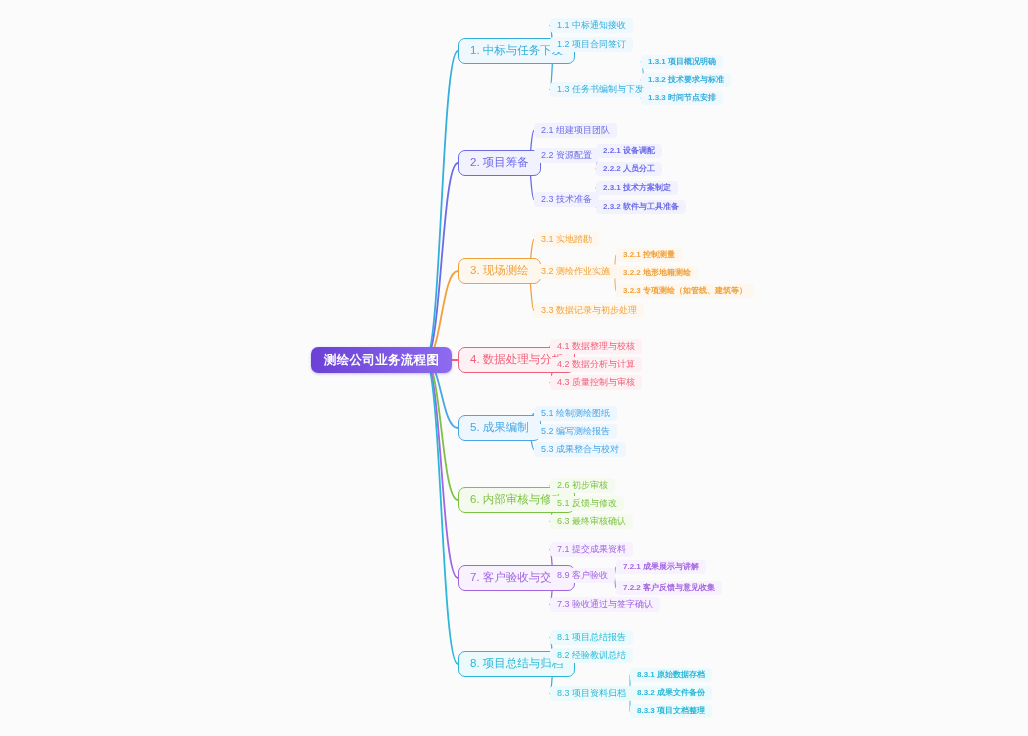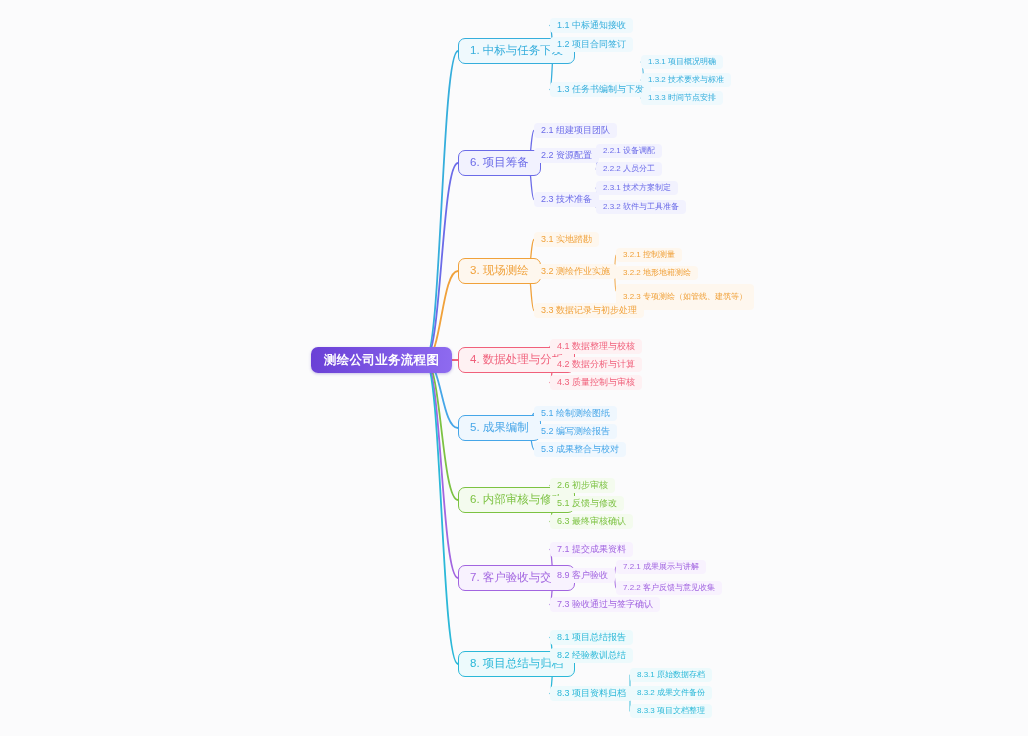--- a/index.html
+++ b/index.html
@@ -58,21 +58,21 @@
     padding: 3px 6px;
     font-size: 9px;
     font-weight: 400;
     border: 1px solid transparent;
   }
   
   .node.lvl3 {
     border-radius: 4px;
     padding: 3px 6px;
     font-size: 8px;
-    font-weight: 400;
+    font-weight: 700;
     border: 1px solid transparent;
   }
 </style>
 </head>
 <body>
 
 <div id="canvas">
   <svg id="edges" viewBox="0 0 1028 736" xmlns="http://www.w3.org/2000/svg">
       <path d="M 425 360 C 441.5 360, 441.5 51, 458 51" fill="none" stroke="#35AEDC" stroke-width="1.8" stroke-linecap="round"></path>
       <path d="M 554 51 C 552 51, 552 25.5, 550 25.5" fill="none" stroke="#35AEDC" stroke-width="1.3" stroke-linecap="round"></path>
@@ -124,34 +124,34 @@
     </svg>
   <div id="nodes">
       <div class="node root" style="left: 311px; top: 347px; min-width: 118px; height: 26px; display: flex; align-items: center; justify-content: center; background: linear-gradient(95deg, rgb(106, 64, 214) 0%, rgb(142, 107, 240) 100%);">测绘公司业务流程图</div>
       <div class="node lvl1" style="left: 458px; top: 38px; min-width: 92px; height: 26px; display: flex; align-items: center; justify-content: center; border-color: rgb(53, 174, 220); color: rgb(53, 174, 220); background: rgb(239, 249, 253);">1. 中标与任务下发</div>
       <div class="node lvl2" style="left: 550px; top: 18px; min-width: 72px; height: 15px; display: flex; align-items: center; justify-content: center; color: rgb(53, 174, 220); background: rgb(239, 249, 253);">1.1 中标通知接收</div>
       <div class="node lvl2" style="left: 550px; top: 37px; min-width: 72px; height: 15px; display: flex; align-items: center; justify-content: center; color: rgb(53, 174, 220); background: rgb(239, 249, 253);">1.2 项目合同签订</div>
       <div class="node lvl2" style="left: 550px; top: 82px; min-width: 88px; height: 15px; display: flex; align-items: center; justify-content: center; color: rgb(53, 174, 220); background: rgb(239, 249, 253);">1.3 任务书编制与下发</div>
       <div class="node lvl3" style="left: 641px; top: 55px; min-width: 75px; height: 14px; display: flex; align-items: center; justify-content: center; color: rgb(53, 174, 220); background: rgb(239, 249, 253);">1.3.1 项目概况明确</div>
       <div class="node lvl3" style="left: 641px; top: 73px; min-width: 81px; height: 14px; display: flex; align-items: center; justify-content: center; color: rgb(53, 174, 220); background: rgb(239, 249, 253);">1.3.2 技术要求与标准</div>
       <div class="node lvl3" style="left: 641px; top: 91px; min-width: 75px; height: 14px; display: flex; align-items: center; justify-content: center; color: rgb(53, 174, 220); background: rgb(239, 249, 253);">1.3.3 时间节点安排</div>
-      <div class="node lvl1" style="left: 458px; top: 150px; min-width: 66px; height: 26px; display: flex; align-items: center; justify-content: center; border-color: rgb(107, 107, 232); color: rgb(107, 107, 232); background: rgb(242, 242, 254);">6. 项目筹备</div>
+      <div class="node lvl1" style="left: 458px; top: 150px; min-width: 66px; height: 26px; display: flex; align-items: center; justify-content: center; border-color: rgb(107, 107, 232); color: rgb(107, 107, 232); background: rgb(242, 242, 254);">2. 项目筹备</div>
       <div class="node lvl2" style="left: 534px; top: 123px; min-width: 72px; height: 15px; display: flex; align-items: center; justify-content: center; color: rgb(107, 107, 232); background: rgb(242, 242, 254);">2.1 组建项目团队</div>
       <div class="node lvl2" style="left: 534px; top: 148px; min-width: 56px; height: 15px; display: flex; align-items: center; justify-content: center; color: rgb(107, 107, 232); background: rgb(242, 242, 254);">2.2 资源配置</div>
       <div class="node lvl3" style="left: 596px; top: 144px; min-width: 60px; height: 14px; display: flex; align-items: center; justify-content: center; color: rgb(107, 107, 232); background: rgb(242, 242, 254);">2.2.1 设备调配</div>
       <div class="node lvl3" style="left: 596px; top: 162px; min-width: 60px; height: 14px; display: flex; align-items: center; justify-content: center; color: rgb(107, 107, 232); background: rgb(242, 242, 254);">2.2.2 人员分工</div>
       <div class="node lvl2" style="left: 534px; top: 192px; min-width: 56px; height: 15px; display: flex; align-items: center; justify-content: center; color: rgb(107, 107, 232); background: rgb(242, 242, 254);">2.3 技术准备</div>
       <div class="node lvl3" style="left: 596px; top: 181px; min-width: 73px; height: 14px; display: flex; align-items: center; justify-content: center; color: rgb(107, 107, 232); background: rgb(242, 242, 254);">2.3.1 技术方案制定</div>
       <div class="node lvl3" style="left: 596px; top: 200px; min-width: 79px; height: 14px; display: flex; align-items: center; justify-content: center; color: rgb(107, 107, 232); background: rgb(242, 242, 254);">2.3.2 软件与工具准备</div>
       <div class="node lvl1" style="left: 458px; top: 258px; min-width: 66px; height: 26px; display: flex; align-items: center; justify-content: center; border-color: rgb(240, 161, 58); color: rgb(240, 161, 58); background: rgb(254, 247, 238);">3. 现场测绘</div>
       <div class="node lvl2" style="left: 534px; top: 232px; min-width: 56px; height: 15px; display: flex; align-items: center; justify-content: center; color: rgb(240, 161, 58); background: rgb(254, 247, 238);">3.1 实地踏勘</div>
       <div class="node lvl2" style="left: 534px; top: 264px; min-width: 72px; height: 15px; display: flex; align-items: center; justify-content: center; color: rgb(240, 161, 58); background: rgb(254, 247, 238); text-align: right;">3.2 测绘作业实施</div>
       <div class="node lvl3" style="left: 616px; top: 248px; min-width: 60px; height: 14px; display: flex; align-items: center; justify-content: center; color: rgb(240, 161, 58); background: rgb(254, 247, 238);">3.2.1 控制测量</div>
       <div class="node lvl3" style="left: 616px; top: 266px; min-width: 73px; height: 14px; display: flex; align-items: center; justify-content: center; color: rgb(240, 161, 58); background: rgb(254, 247, 238);">3.2.2 地形地籍测绘</div>
-      <div class="node lvl3" style="left: 616px; top: 284px; min-width: 118px; height: 26px; display: flex; align-items: center; justify-content: center; color: rgb(240, 161, 58); background: rgb(254, 247, 238);">3.2.3 专项测绘（如管线、建筑等）</div>
+      <div class="node lvl3" style="left: 616px; top: 284px; min-width: 118px; height: 14px; display: flex; align-items: center; justify-content: center; color: rgb(240, 161, 58); background: rgb(254, 247, 238);">3.2.3 专项测绘（如管线、建筑等）</div>
       <div class="node lvl2" style="left: 534px; top: 303px; min-width: 95px; height: 15px; display: flex; align-items: center; justify-content: center; color: rgb(240, 161, 58); background: rgb(254, 247, 238);">3.3 数据记录与初步处理</div>
       <div class="node lvl1" style="left: 458px; top: 347px; min-width: 92px; height: 26px; display: flex; align-items: center; justify-content: center; border-color: rgb(240, 96, 123); color: rgb(240, 96, 123); background: rgb(254, 241, 243);">4. 数据处理与分析</div>
       <div class="node lvl2" style="left: 550px; top: 339px; min-width: 80px; height: 15px; display: flex; align-items: center; justify-content: center; color: rgb(240, 96, 123); background: rgb(254, 241, 243);">4.1 数据整理与校核</div>
       <div class="node lvl2" style="left: 550px; top: 357px; min-width: 80px; height: 15px; display: flex; align-items: center; justify-content: center; color: rgb(240, 96, 123); background: rgb(254, 241, 243);">4.2 数据分析与计算</div>
       <div class="node lvl2" style="left: 550px; top: 375px; min-width: 80px; height: 15px; display: flex; align-items: center; justify-content: center; color: rgb(240, 96, 123); background: rgb(254, 241, 243);">4.3 质量控制与审核</div>
       <div class="node lvl1" style="left: 458px; top: 415px; min-width: 66px; height: 26px; display: flex; align-items: center; justify-content: center; border-color: rgb(70, 166, 232); color: rgb(70, 166, 232); background: rgb(239, 247, 254);">5. 成果编制</div>
       <div class="node lvl2" style="left: 534px; top: 406px; min-width: 72px; height: 15px; display: flex; align-items: center; justify-content: center; color: rgb(70, 166, 232); background: rgb(239, 247, 254);">5.1 绘制测绘图纸</div>
       <div class="node lvl2" style="left: 534px; top: 424px; min-width: 72px; height: 15px; display: flex; align-items: center; justify-content: center; color: rgb(70, 166, 232); background: rgb(239, 247, 254);">5.2 编写测绘报告</div>
       <div class="node lvl2" style="left: 534px; top: 442px; min-width: 78px; height: 15px; display: flex; align-items: center; justify-content: center; color: rgb(70, 166, 232); background: rgb(239, 247, 254);">5.3 成果整合与校对</div>
       <div class="node lvl1" style="left: 458px; top: 487px; min-width: 92px; height: 26px; display: flex; align-items: center; justify-content: center; border-color: rgb(124, 194, 66); color: rgb(124, 194, 66); background: rgb(244, 251, 238);">6. 内部审核与修改</div>

